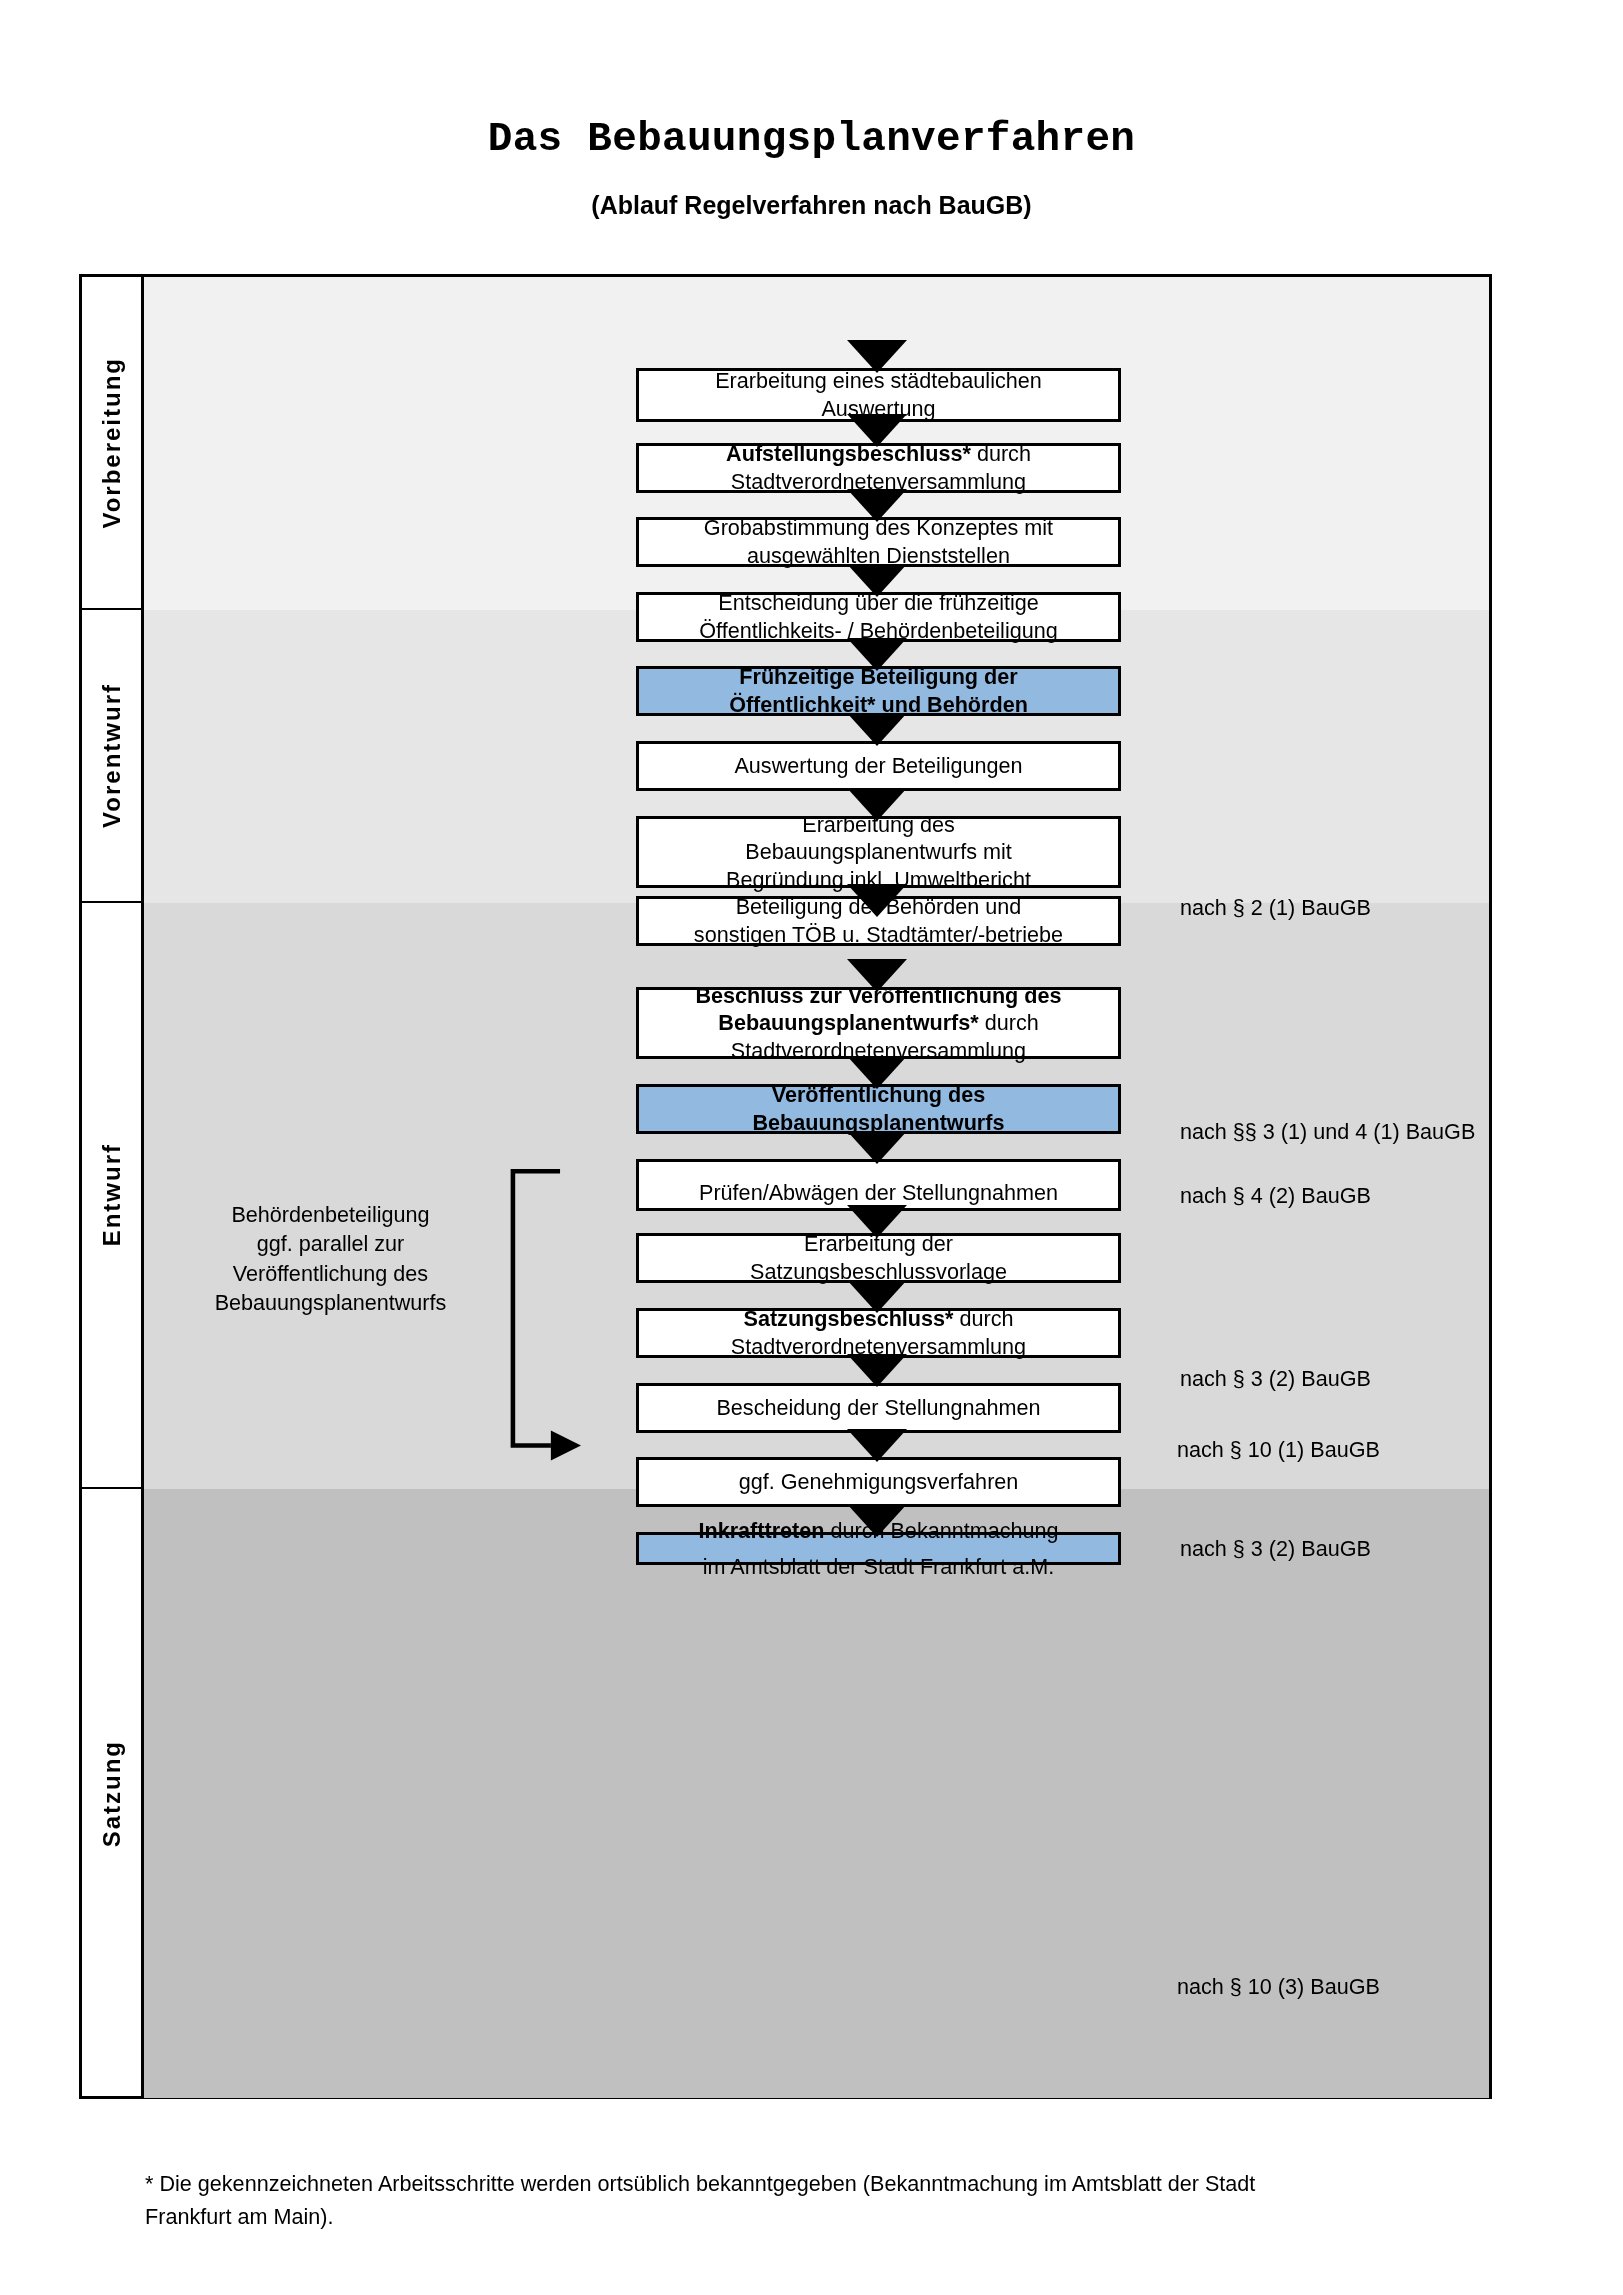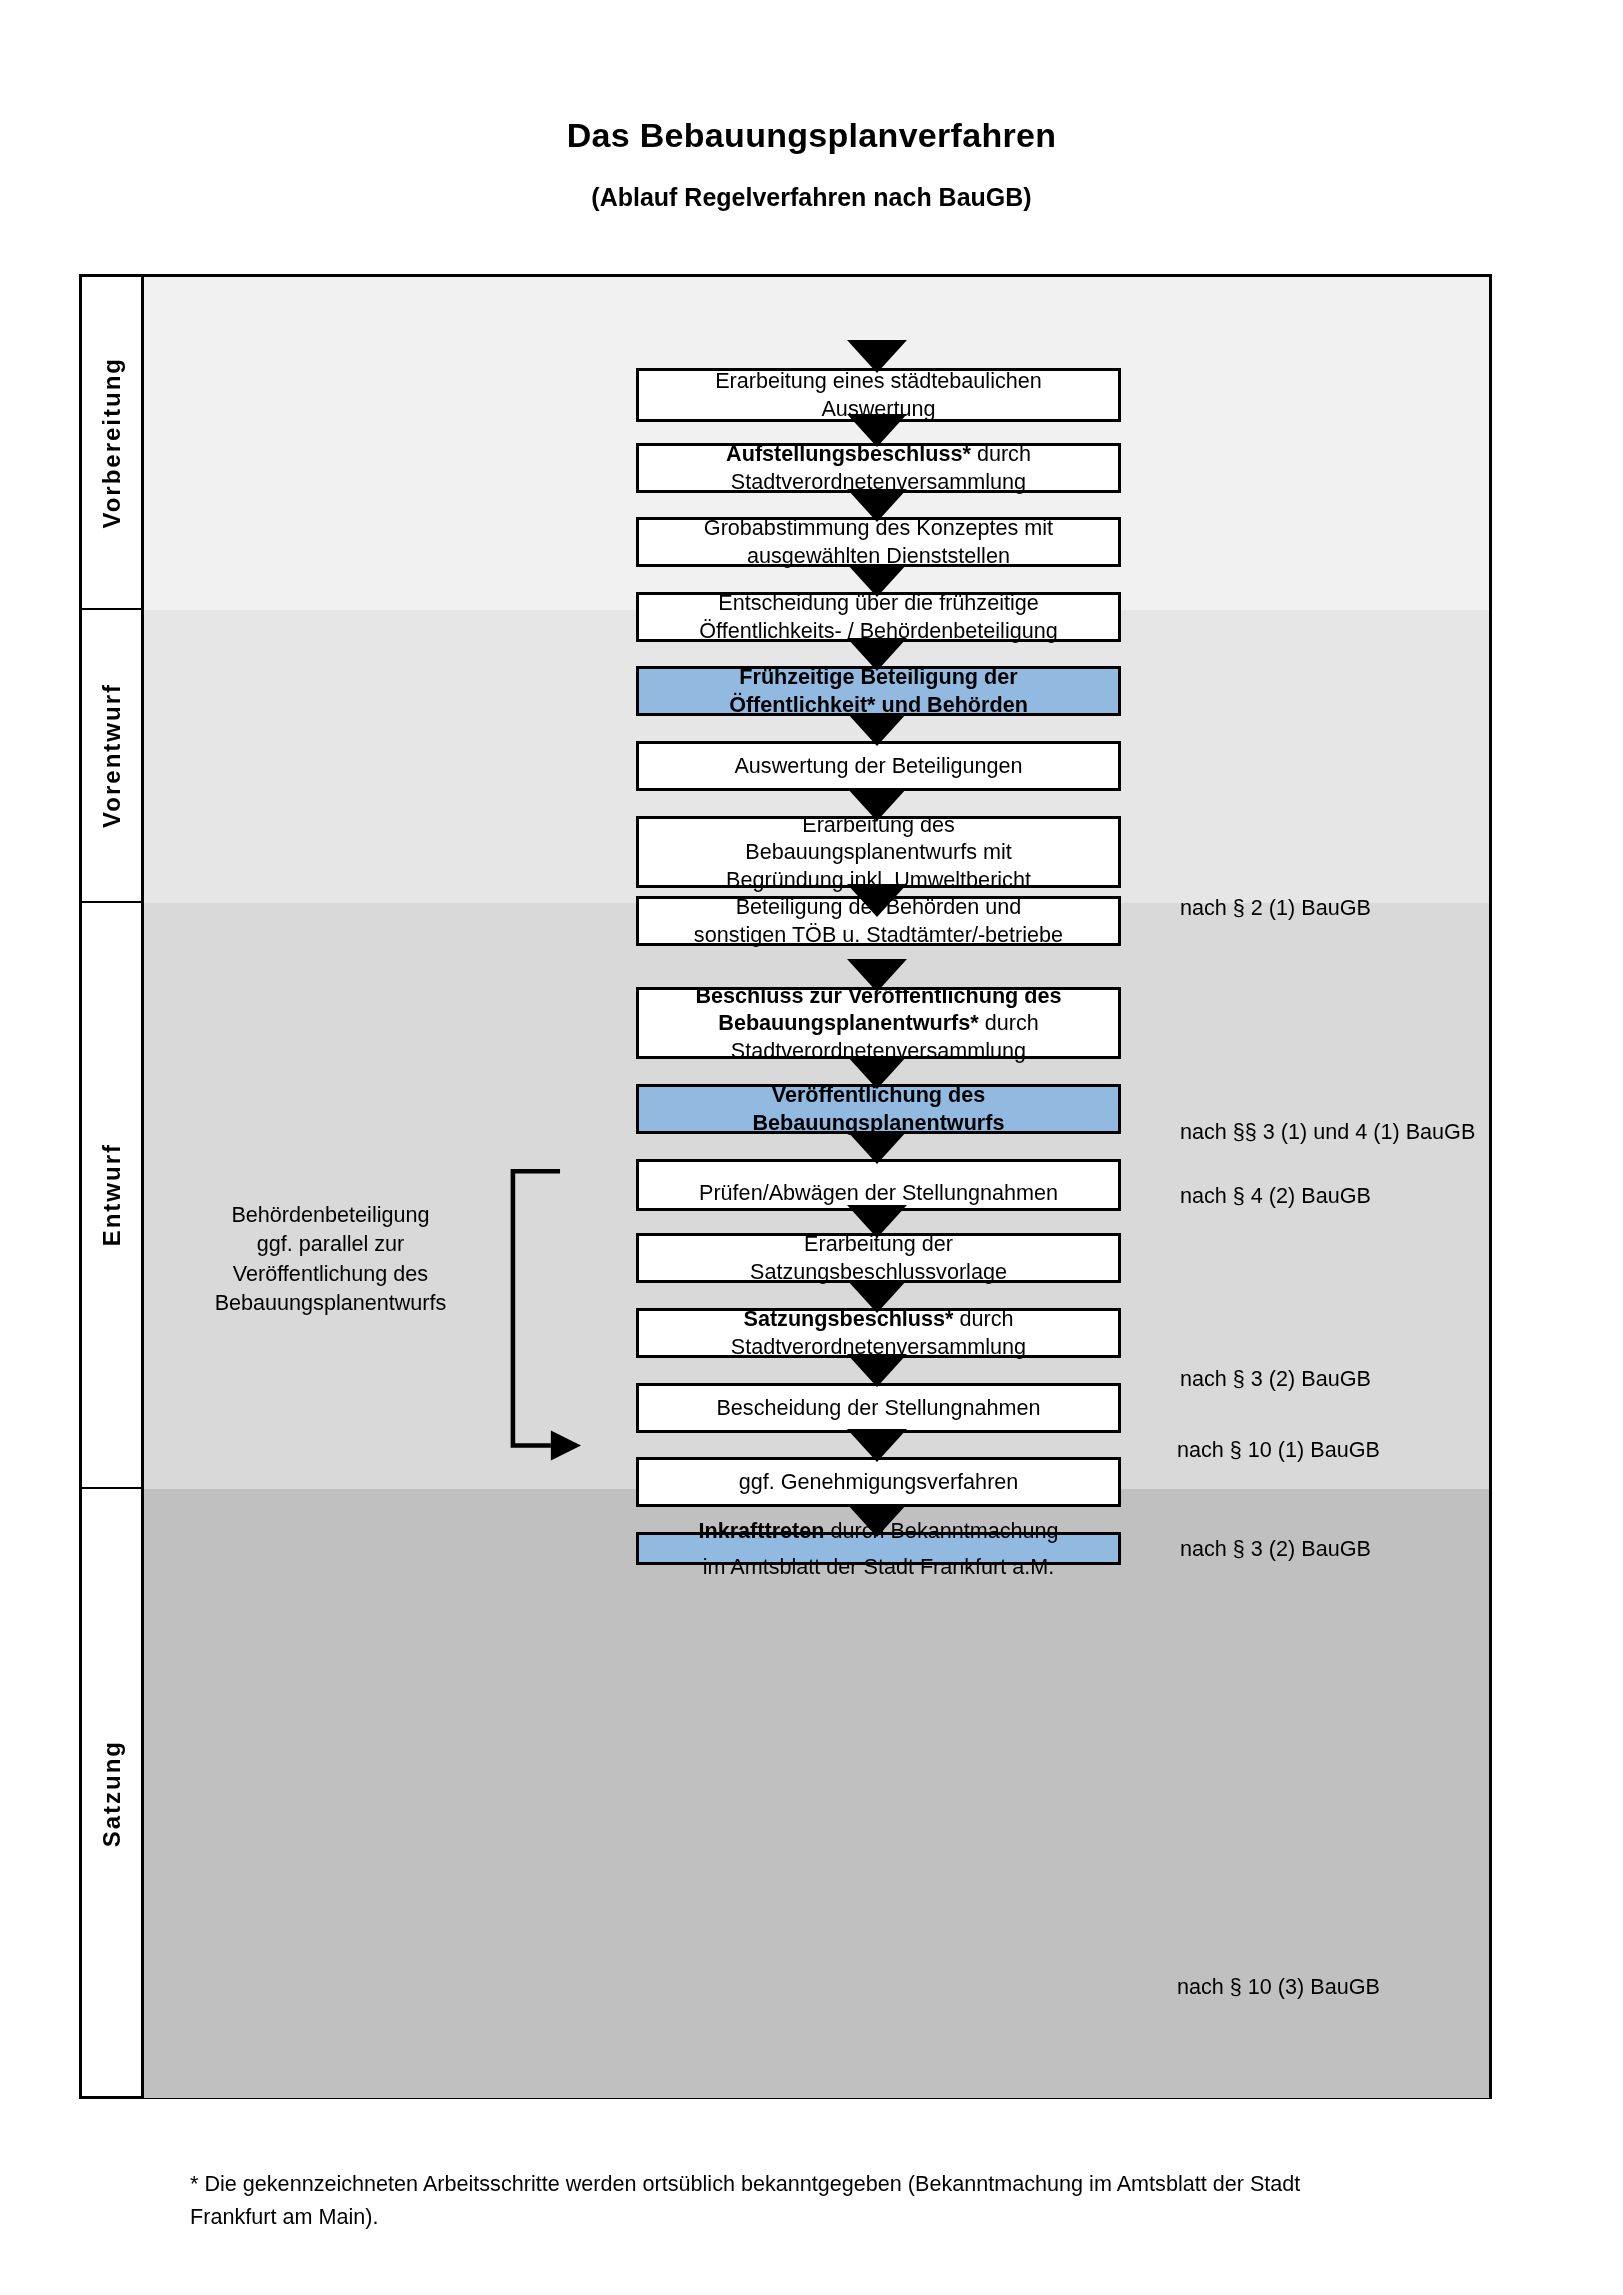--- a/index.html
+++ b/index.html
@@ -18,24 +18,25 @@
 
   
   #title-block {
     position: absolute;
     left: 0;
     top: 117px;
     width: 1623px;
     text-align: center;
   }
   #main-title {
-    font-size: 34px;
+    font-size: 41px;
     font-weight: bold;
     letter-spacing: 0.3px;
     line-height: 1.1;
+    font-family: Liberation Mono, monospace;
   }
   #sub-title {
     font-size: 25px;
     font-weight: bold;
     margin-top: 29px;
   }
 
   
   #diagram-frame {
     position: absolute;
@@ -162,21 +163,21 @@
 
   
   #footnote {
     position: absolute;
     left: 145px;
     top: 2167px;
     width: 1348px;
     font-size: 21.6px;
     line-height: 1.55;
   }
-  #footnote .ln { display: block; margin-left: 45px; }
+  #footnote .ln { display: block; }
 </style>
 </head>
 <body>
 
 <div id="title-block">
   <div id="main-title">Das Bebauungsplanverfahren</div>
   <div id="sub-title">(Ablauf Regelverfahren nach BauGB)</div>
 </div>
 
 <div id="diagram-frame">

